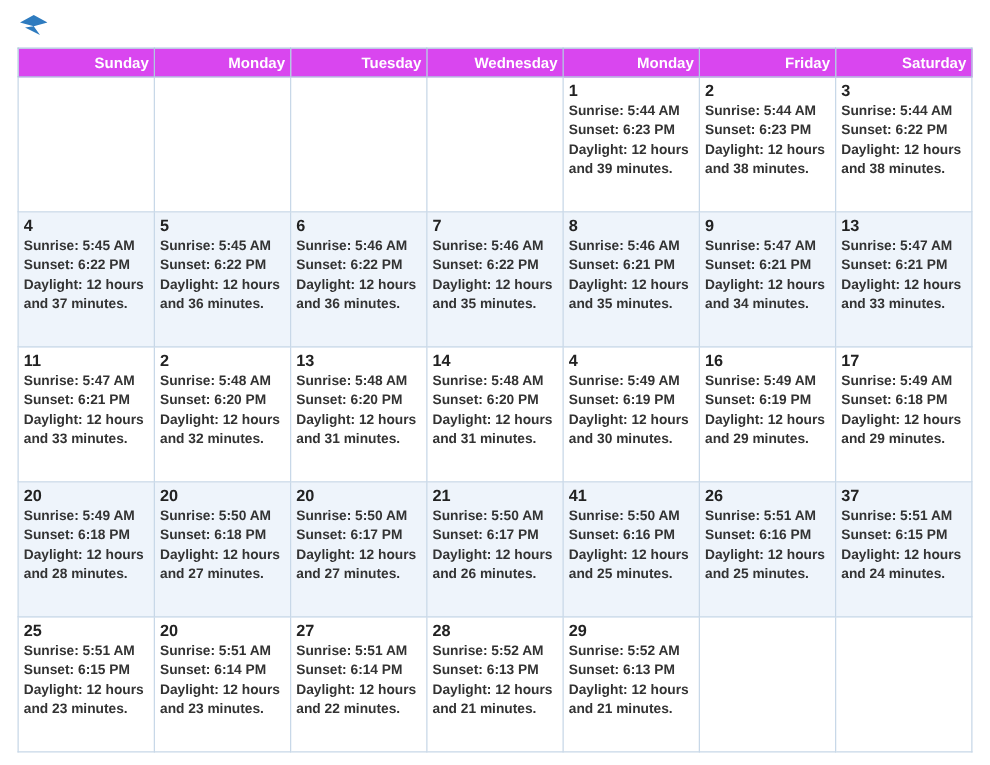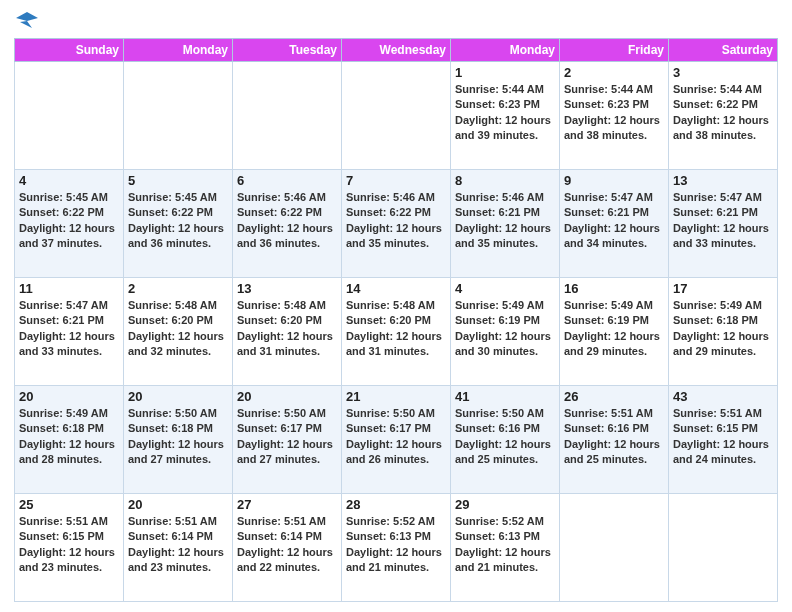--- a/index.html
+++ b/index.html
@@ -301,21 +301,21 @@
 and 25 minutes.</div>
           </td>
           <td>
             <span class="day-number">26</span>
             <div class="day-info" style="white-space: pre-line;">Sunrise: 5:51 AM
 Sunset: 6:16 PM
 Daylight: 12 hours
 and 25 minutes.</div>
           </td>
           <td>
-            <span class="day-number">43</span>
+            <span class="day-number">37</span>
             <div class="day-info" style="white-space: pre-line;">Sunrise: 5:51 AM
 Sunset: 6:15 PM
 Daylight: 12 hours
 and 24 minutes.</div>
           </td>
         </tr>
         <tr>
           <td>
             <span class="day-number">25</span>
             <div class="day-info" style="white-space: pre-line;">Sunrise: 5:51 AM

